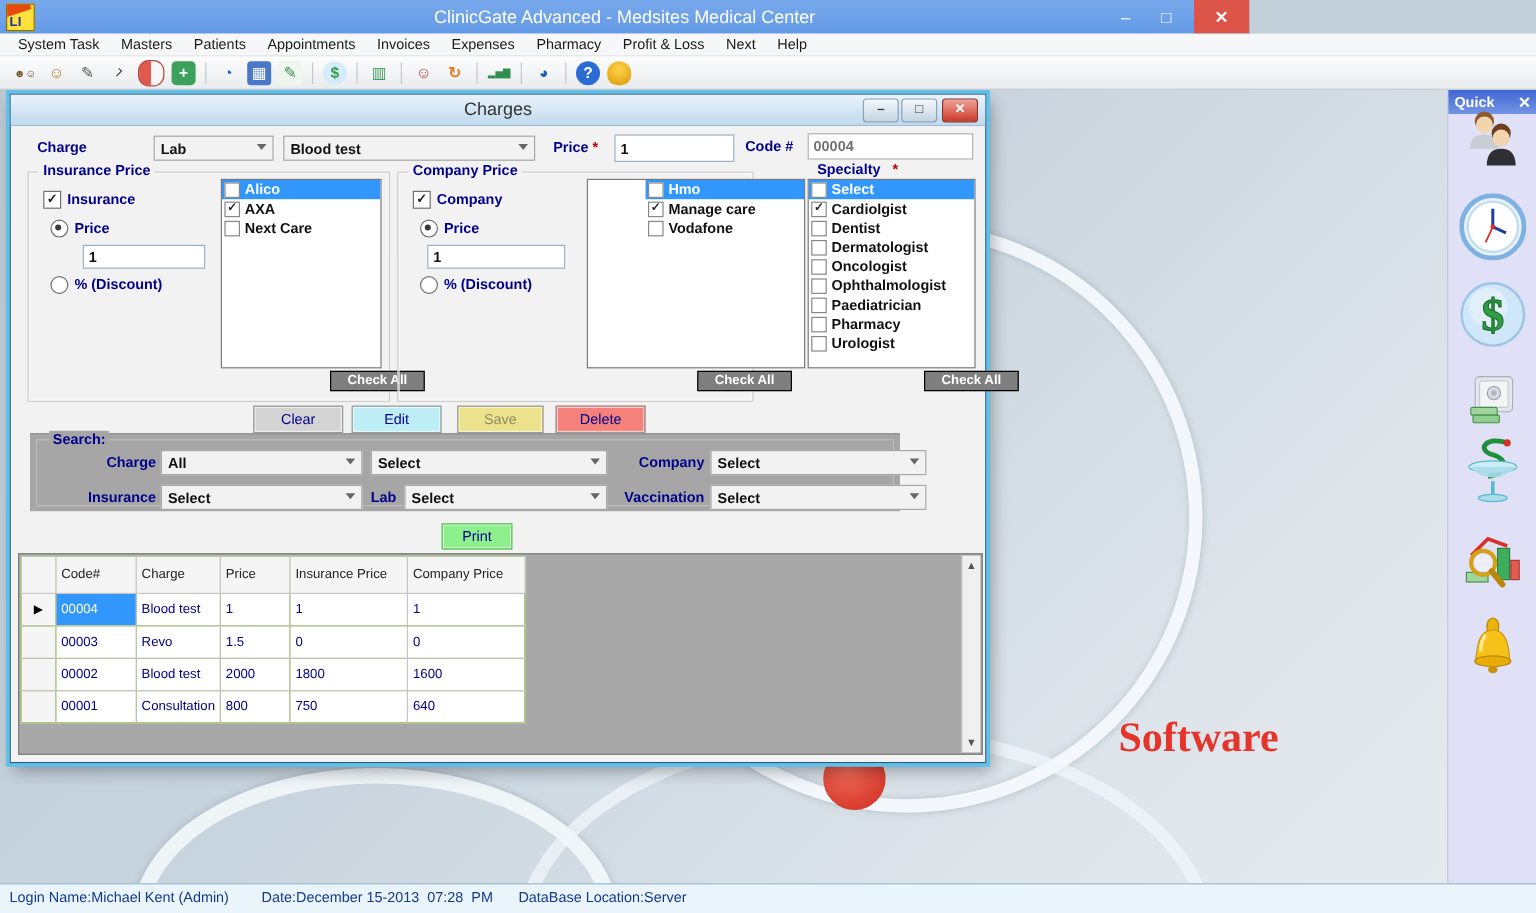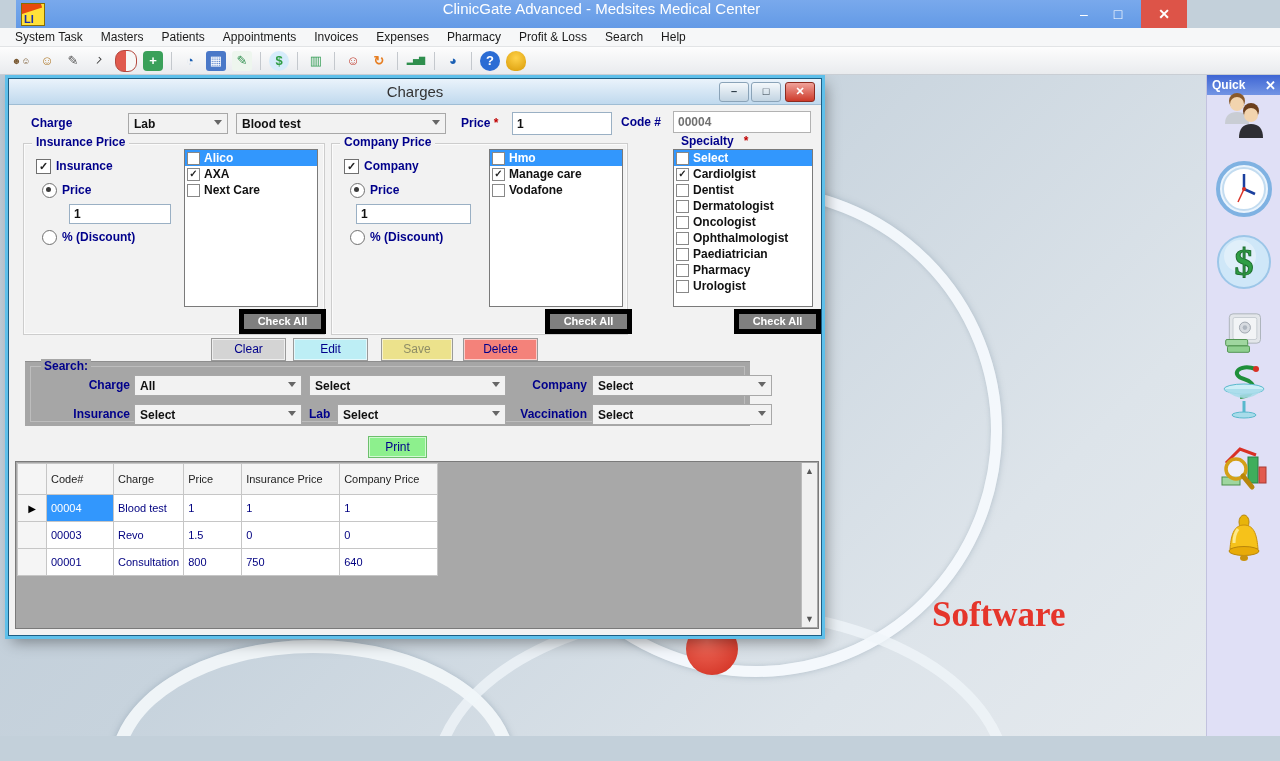--- a/index.html
+++ b/index.html
@@ -1,21 +1,21 @@
 <!DOCTYPE html>
 <html style="--sel: #3297fd; --titlebar: #6ba1e8; --close_red: #dd5448; --edit_btn: #bdeef5; --save_btn: #ece28c; --delete_btn: #f4827a; --clear_btn: #d4d4d4; --print_btn: #8df08d; --label_navy: #00008b;"><head>
 <meta charset="utf-8">
 <style>
   html,body{margin:0;padding:0;}
   #screen{position:relative;width:1280px;height:761px;overflow:hidden;
     font-family:"Liberation Sans",sans-serif;background:#c3d0da;user-select:none;}
 
   
-  .titlebar{position:absolute;left:16px;top:0;width:1171px;height:28px;
-    background:linear-gradient(#79a9ec,#639ae6);display:flex;align-items:flex-start;}
+  .titlebar{position:absolute;left:0;top:0;width:1041px;height:28px;
+    background:linear-gradient(#79a9ec,#639ae6);display:flex;align-items:center;}
   .app-icon{position:absolute;left:5px;top:3px;width:22px;height:21px;background:#ffe13a;
     border:1px solid #8a6d00;overflow:hidden;}
   .app-icon::before{content:"";position:absolute;left:-8px;top:-10px;width:26px;height:18px;
     background:#e8490f;transform:rotate(-18deg);}
   .app-icon .ltr{position:absolute;left:2px;bottom:0;font:bold 11px "Liberation Sans",sans-serif;color:#1a2ea8;}
   .win-title{flex:1;text-align:center;color:#fff;font-size:15px;}
   .winctl{position:absolute;top:0;height:28px;display:flex;align-items:center;justify-content:center;
     color:#fff;font-size:14px;cursor:default;}
   .winctl.min{right:86px;width:34px;}
   .winctl.max{right:52px;width:34px;}
@@ -94,22 +94,22 @@
   .winradio.on::after{content:"";position:absolute;left:3px;top:3px;width:5px;height:5px;border-radius:50%;background:#3a3a3a;}
   .ctl-label{position:absolute;color:#00008b;font-weight:bold;font-size:12px;white-space:nowrap;}
 
   .listbox{position:absolute;background:#fff;border:1px solid #7a7a7a;overflow:hidden;}
   .cl-row{height:16px;display:flex;align-items:center;font-weight:bold;font-size:12px;color:#111;}
   .cl-row.sel{background:var(--sel,#3297fd);color:#fff;}
   .cl-box{width:11px;height:11px;background:#fff;border:1px solid #888;margin:0 4px 0 2px;
     text-align:center;line-height:10px;font-size:10px;color:#222;flex:0 0 auto;}
   .cl-label{white-space:nowrap;}
 
-  .checkall{position:absolute;width:77px;height:15px;background:#7f7f7f;border:5px solid #000000;
-    color:#fff;font-weight:bold;font-size:11px;text-align:center;line-height:14px;}
+  .checkall{position:absolute;width:77px;height:15px;background:#7f7f7f;border:1px solid #000000;
+    color:#fff;font-weight:bold;font-size:11px;text-align:center;line-height:14px;margin-left:36px;}
 
   .abtn{position:absolute;height:21px;border:1px solid #9a9a9a;box-shadow:inset 0 0 0 1px rgba(255,255,255,.6);
     text-align:center;font-weight:normal;font-size:12px;line-height:20px;color:#00008b;}
 
   .search-panel{position:absolute;left:6px;top:282px;width:725px;height:64px;background:#a6a6a6;
     border-top:1px solid #8e8e8e;margin-left:10px;}
   .sp-box{position:absolute;left:5px;top:4px;right:5px;bottom:4px;border:1px solid #bdbdbd;}
   .sp-legend{position:absolute;top:-8px;left:10px;background:#a6a6a6;padding:0 3px;
     color:#00008b;font-weight:bold;font-size:12px;}
   .slabel{position:absolute;color:#00008b;font-weight:bold;font-size:12px;text-align:right;white-space:nowrap;}
@@ -150,21 +150,21 @@
 
   <div class="menubar">
       <span class="menu-item">System Task</span>
       <span class="menu-item">Masters</span>
       <span class="menu-item">Patients</span>
       <span class="menu-item">Appointments</span>
       <span class="menu-item">Invoices</span>
       <span class="menu-item">Expenses</span>
       <span class="menu-item">Pharmacy</span>
       <span class="menu-item">Profit &amp; Loss</span>
-      <span class="menu-item">Search</span>
+      <span class="menu-item">Next</span>
       <span class="menu-item">Help</span>
     </div>
 
   <div class="toolbar">
       <span class="ticon" style="color: rgb(122, 90, 51); font-size: 9px;">☻☺</span>
       <span class="ticon" style="color: rgb(176, 122, 42);">☺</span>
       <span class="ticon" style="color: rgb(85, 85, 85);">✎</span>
       <span class="ticon" style="color: rgb(58, 58, 58); transform: rotate(135deg);">⌐</span>
       <span class="ticon" style="background: linear-gradient(90deg, rgb(224, 90, 78) 50%, rgb(247, 247, 247) 50%); border-radius: 9px; border: 1px solid rgb(181, 73, 63);"></span>
       <span class="ticon" style="color: rgb(255, 255, 255); background: rgb(58, 160, 90); border-radius: 4px; font-weight: bold;">+</span>
@@ -308,21 +308,21 @@
       <div class="groupbox" style="left:322px;top:64px;width:295px;height:190px;">
         <span class="gb-legend">Company Price</span>
       </div>
       <div class="wincheck" style="left:335px;top:80px;">✓</div>
       <span class="ctl-label" style="left:355px;top:80px;">Company</span>
       <div class="winradio on" style="left:341px;top:104px;"></div>
       <span class="ctl-label" style="left:361px;top:104px;">Price</span>
       <input class="tbox" style="left: 347px; top: 125px; width: 115px; height: 20px;" value="1">
       <div class="winradio" style="left:341px;top:151px;"></div>
       <span class="ctl-label" style="left:361px;top:151px;">% (Discount)</span>
-      <div class="listbox" style="left:480px;top:70px;width:132px;height:156px;">
+      <div class="listbox" style="left:480px;top:70px;width:132px;height:156px;padding-left:48px;">
           <div class="cl-row sel">
             <span class="cl-box"></span>
             <span class="cl-label">Hmo</span>
           </div>
           <div class="cl-row">
             <span class="cl-box">✓</span>
             <span class="cl-label">Manage care</span>
           </div>
           <div class="cl-row">
             <span class="cl-box"></span>
@@ -437,29 +437,42 @@
               <tr>
                 <td class="rowsel"></td>
                 <td>00003</td>
                 <td>Revo</td>
                 <td>1.5</td>
                 <td>0</td>
                 <td>0</td>
               </tr>
               <tr>
                 <td class="rowsel"></td>
+                <td>00002</td>
+                <td>Blood test</td>
+                <td>2000</td>
+                <td>1800</td>
+                <td>1600</td>
+              </tr>
+              <tr>
+                <td class="rowsel"></td>
                 <td>00001</td>
                 <td>Consultation</td>
                 <td>800</td>
                 <td>750</td>
                 <td>640</td>
               </tr>
             </tbody>
         </table>
         <div class="vsb">
           <div class="arr up">▲</div>
           <div class="arr dn">▼</div>
         </div>
       </div>
     </div>
   </div>
 
+  <div class="statusbar">
+    <span style="left:8px;">Login Name:Michael Kent (Admin)</span>
+    <span style="left:218px;">Date:December 15-2013  07:28  PM</span>
+    <span style="left:432px;">DataBase Location:Server</span>
+  </div>
 </div>
 
 </body></html>

